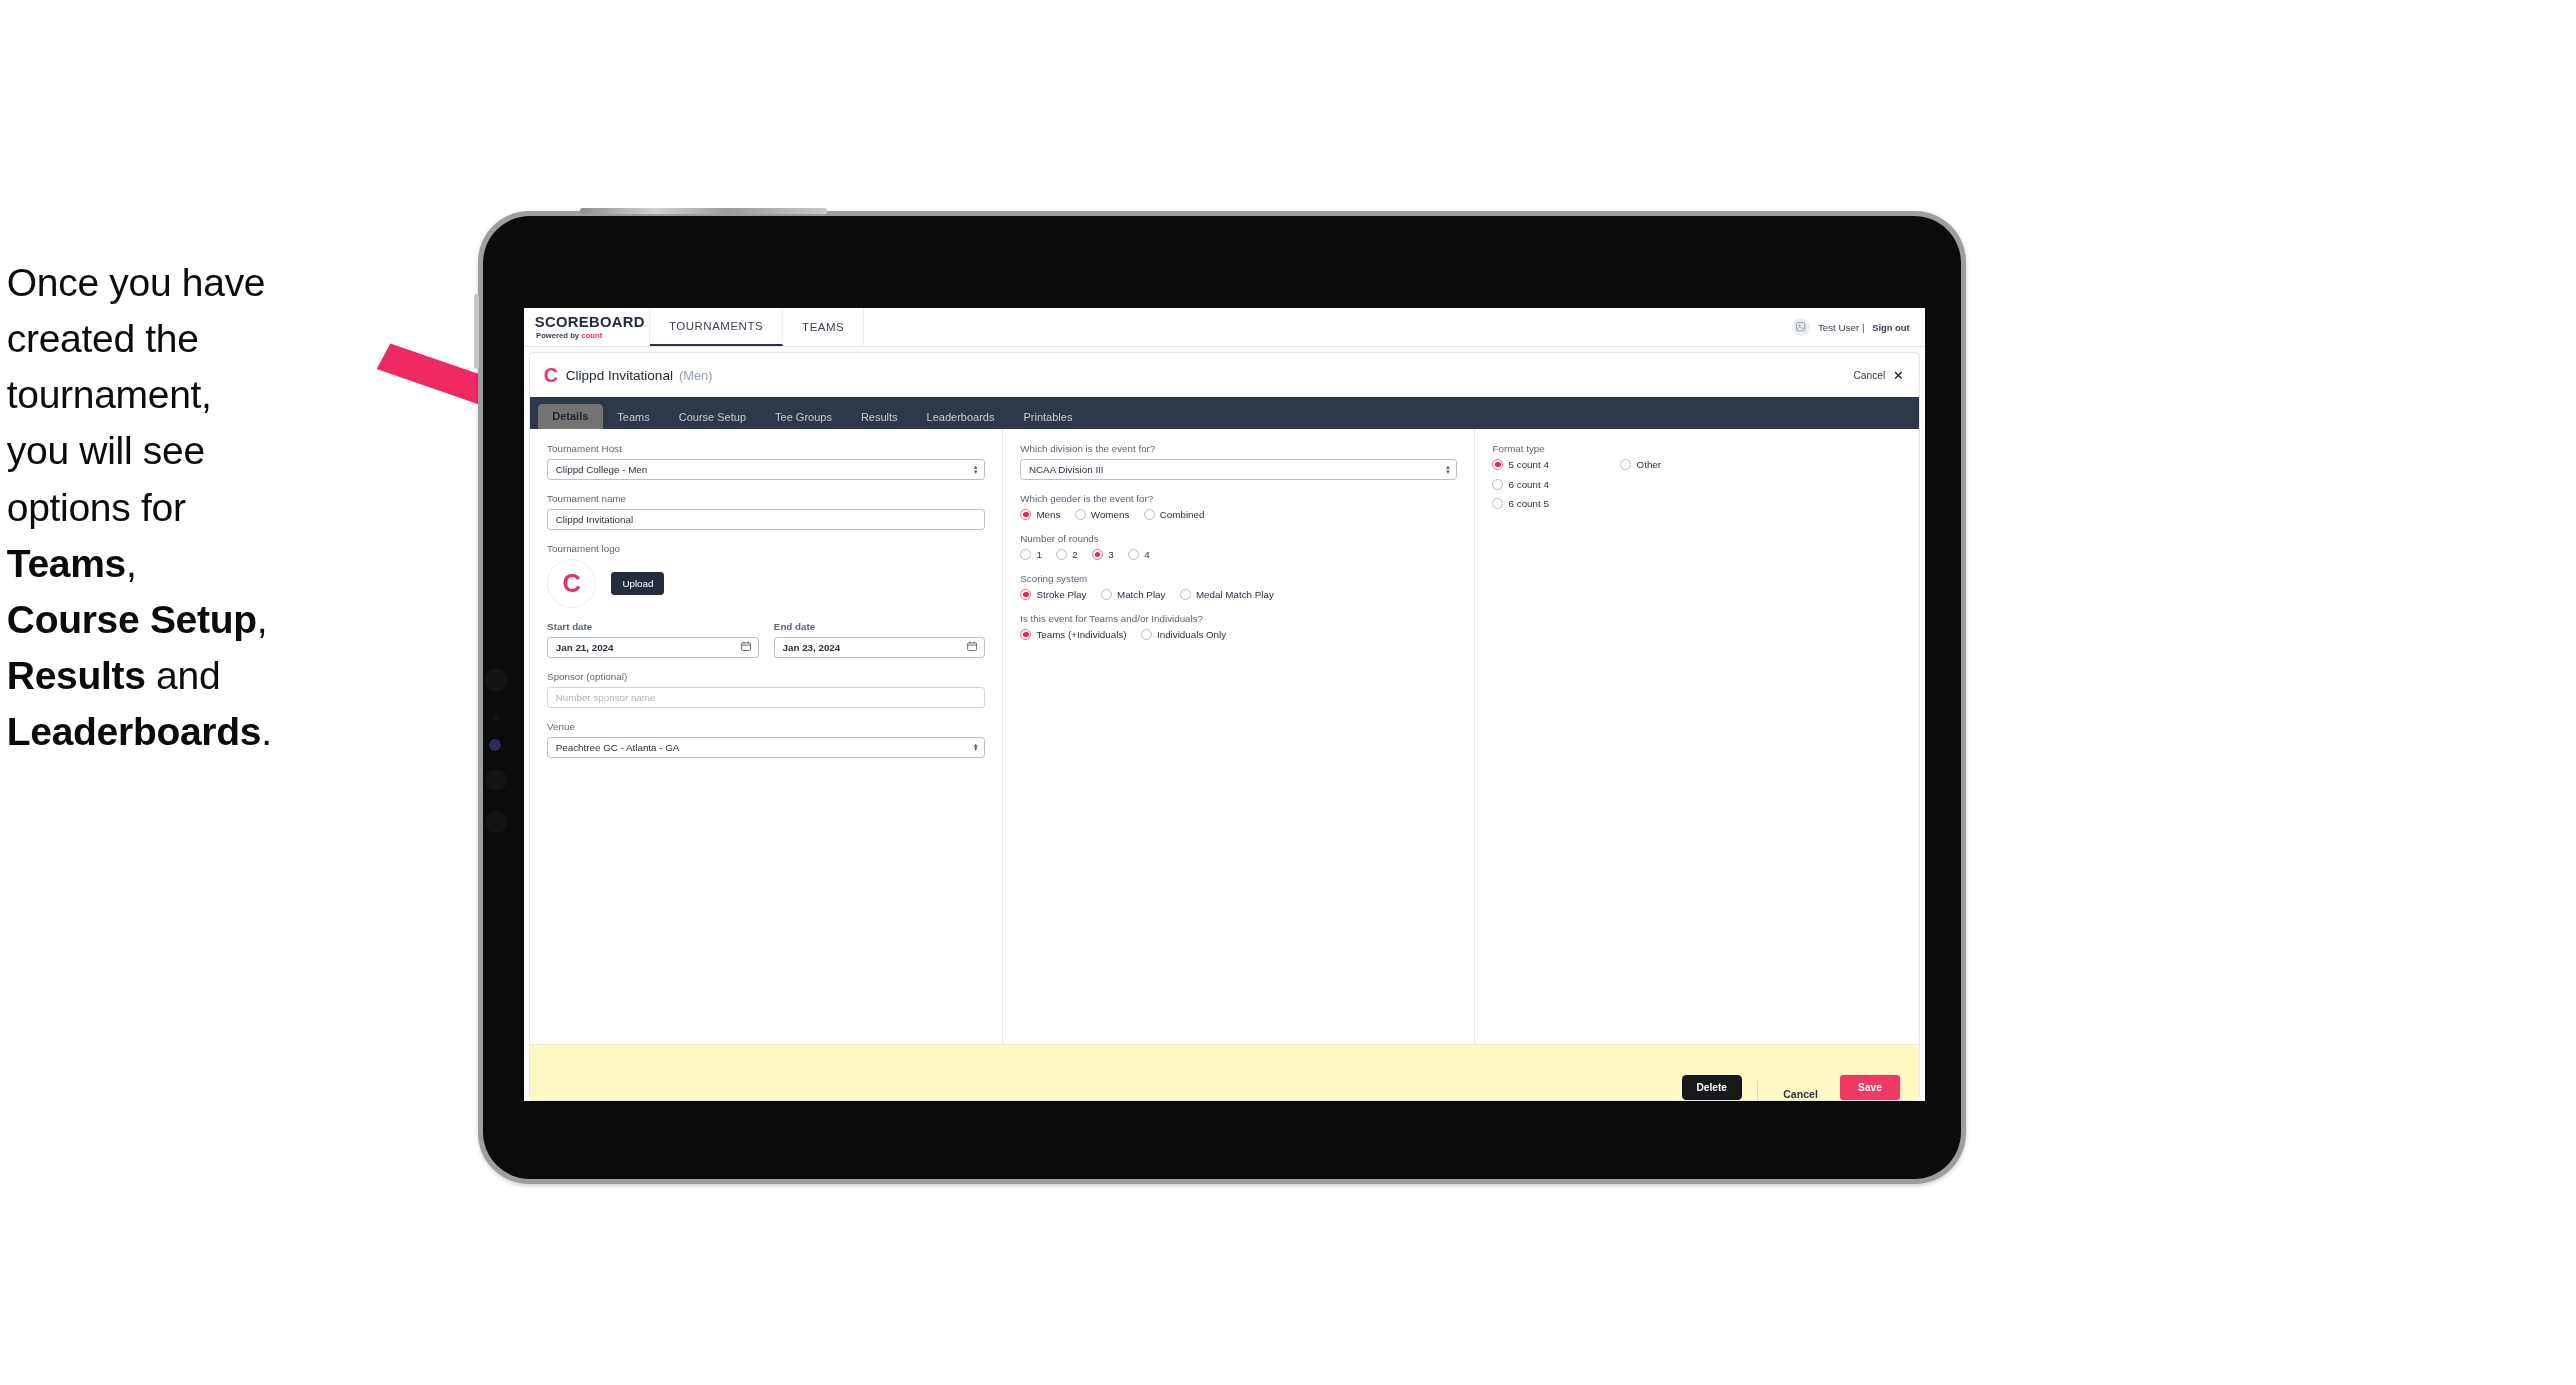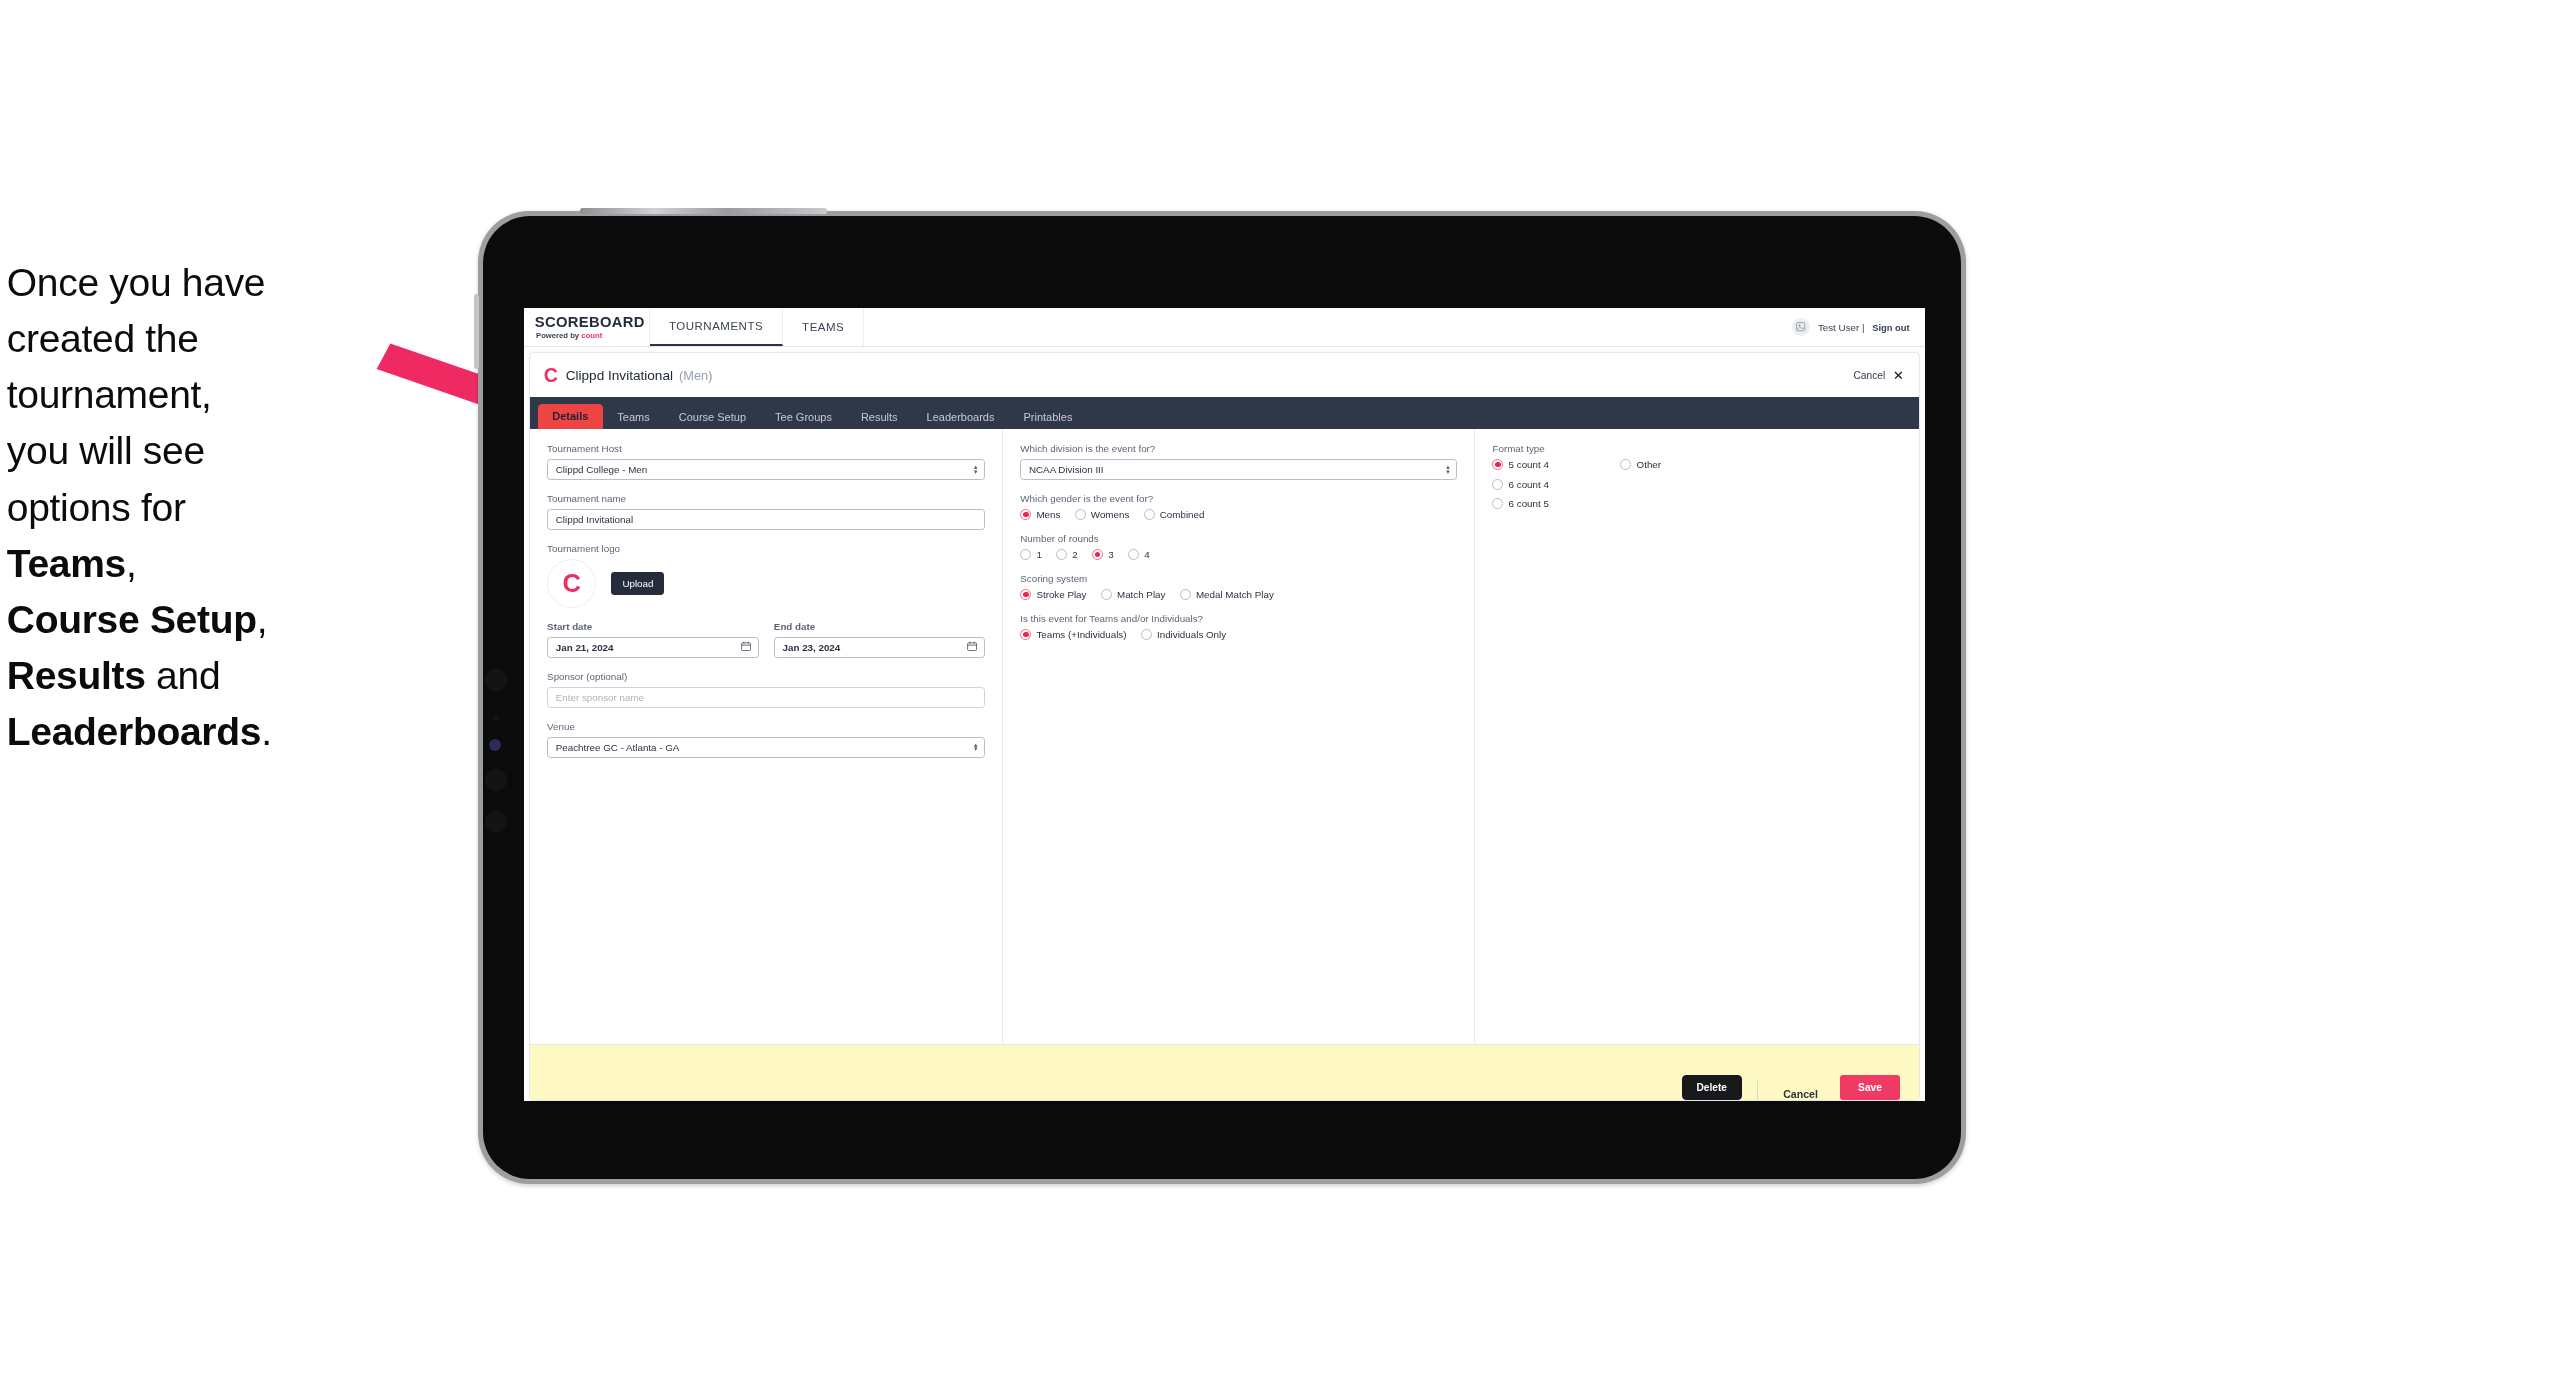--- a/index.html
+++ b/index.html
@@ -105,21 +105,21 @@
   
   #tabbar {
     height:31.5px; background:#2f3849; display:flex; align-items:flex-end;
     padding-left:7.7px;
   }
   .tab {
     font-size:11px; color:#c6cbd4; padding:0 14.5px; height:24px;
     display:flex; align-items:center; cursor:pointer;
   }
   .tab.active {
-    background:#ef4444; color:#1d2430; font-weight:600;
+    background:#737373; color:#1d2430; font-weight:600;
     border-radius:4.3px 4.3px 0 0; height:25px;
   }
 
   
   #form { flex:1; display:flex; padding:0; background:#fff; }
   .col { padding:14.5px 0 0 0; }
   .col-1 { width:34%; padding-left:17px; padding-right:17px; }
   .col-2 { width:34%; padding-left:17px; padding-right:17px; border-left:0.9px solid #e8eaee; }
   .col-3 { width:32%; padding-left:17px; padding-right:17px; border-left:0.9px solid #e8eaee; }
 
@@ -344,21 +344,21 @@
                       <line x1="11.5" y1="1" x2="11.5" y2="4" stroke="#4a5160" stroke-width="1.3"></line>
                     </svg>
                 </span>
               </div>
             </div>
           </div>
 
           <div class="fgroup">
             <div class="flabel">Sponsor (optional)</div>
             <div class="textbox placeholder">
-              <span>Enter sponsor name</span>
+              <span>Number sponsor name</span>
             </div>
           </div>
 
           <div class="fgroup">
             <div class="flabel">Venue</div>
             <div class="selectbox">
               <span>Peachtree GC - Atlanta - GA</span>
               <span class="chev">
                   <span>▴</span>
                   <span>▾</span>

